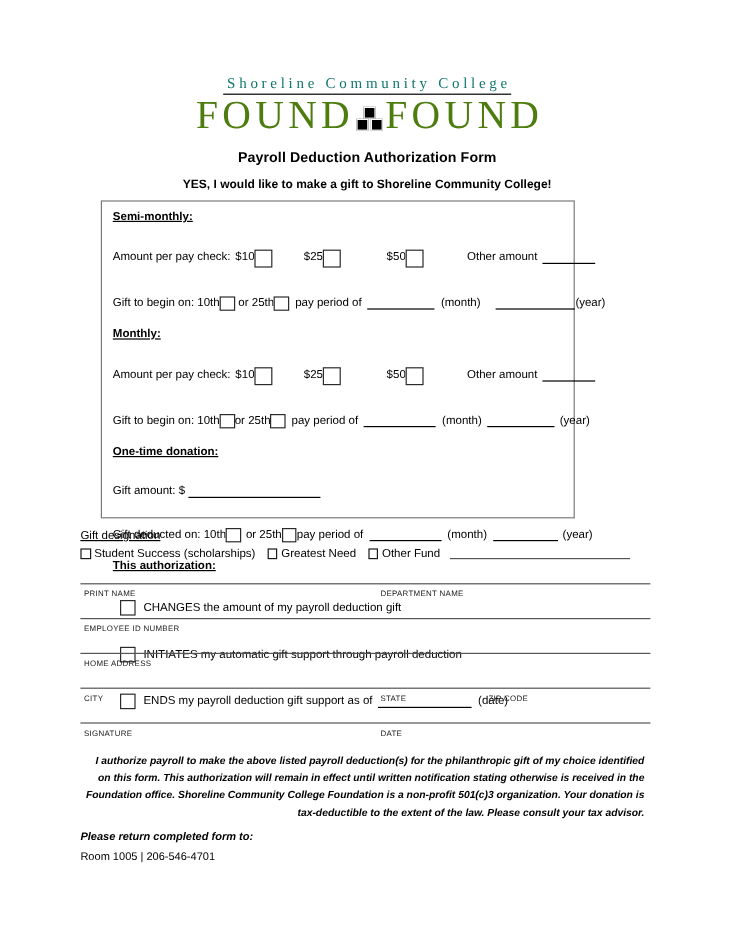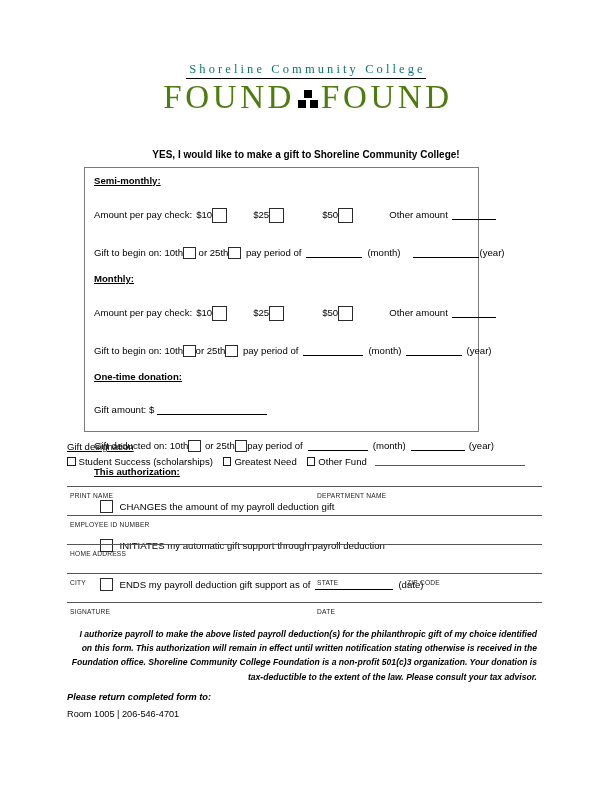--- a/index.html
+++ b/index.html
@@ -250,20 +250,21 @@
       <span>FOUND</span>
       <span class="logo-glyph">
         <span class="sq sq-top"></span>
         <span class="sq sq-bl"></span>
         <span class="sq sq-br"></span>
       </span>
       <span>FOUND</span>
     </div>
   </div>
 
+  <div class="doc-title">Payroll Deduction Authorization Form</div>
   <div class="doc-sub">YES, I would like to make a gift to Shoreline Community College!</div>
 
   <div class="box">
     <div class="box-inner">
 
       <div class="sect-head">Semi-monthly:</div>
       <div class="row">
         <span>Amount per pay check:</span>
         <span class="gap" style="width:4px"></span>
         <span>$10</span>

